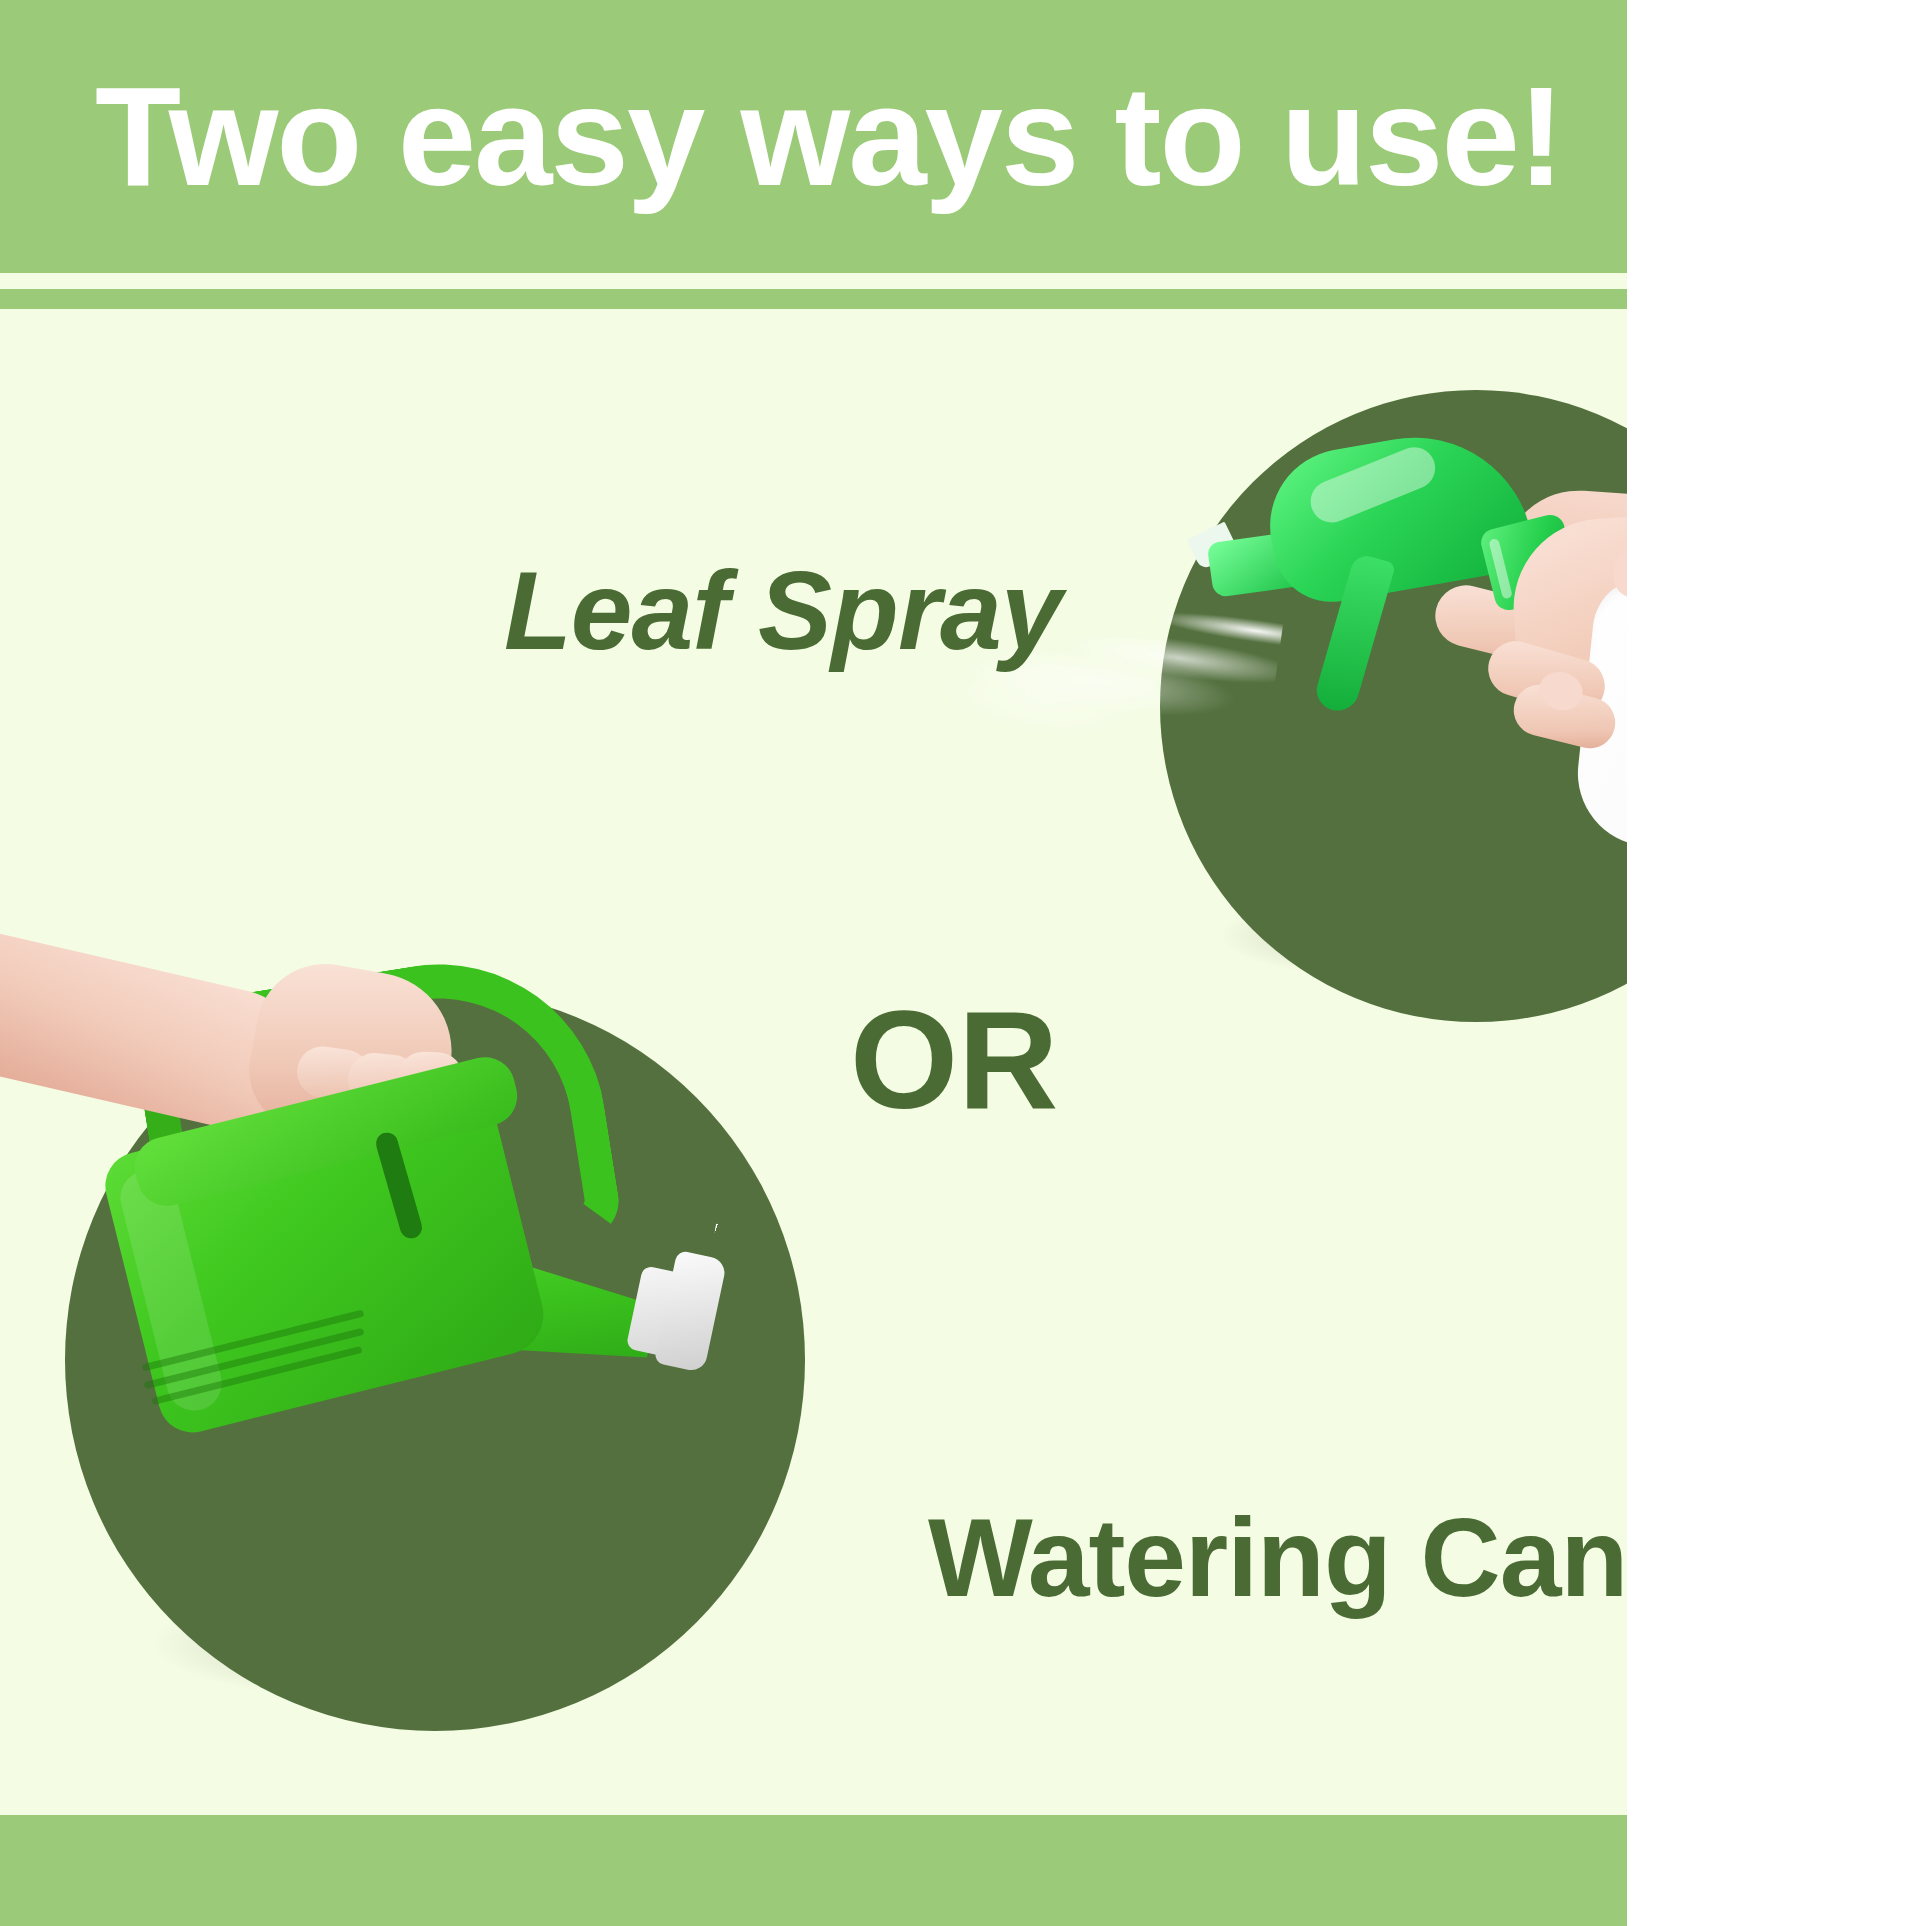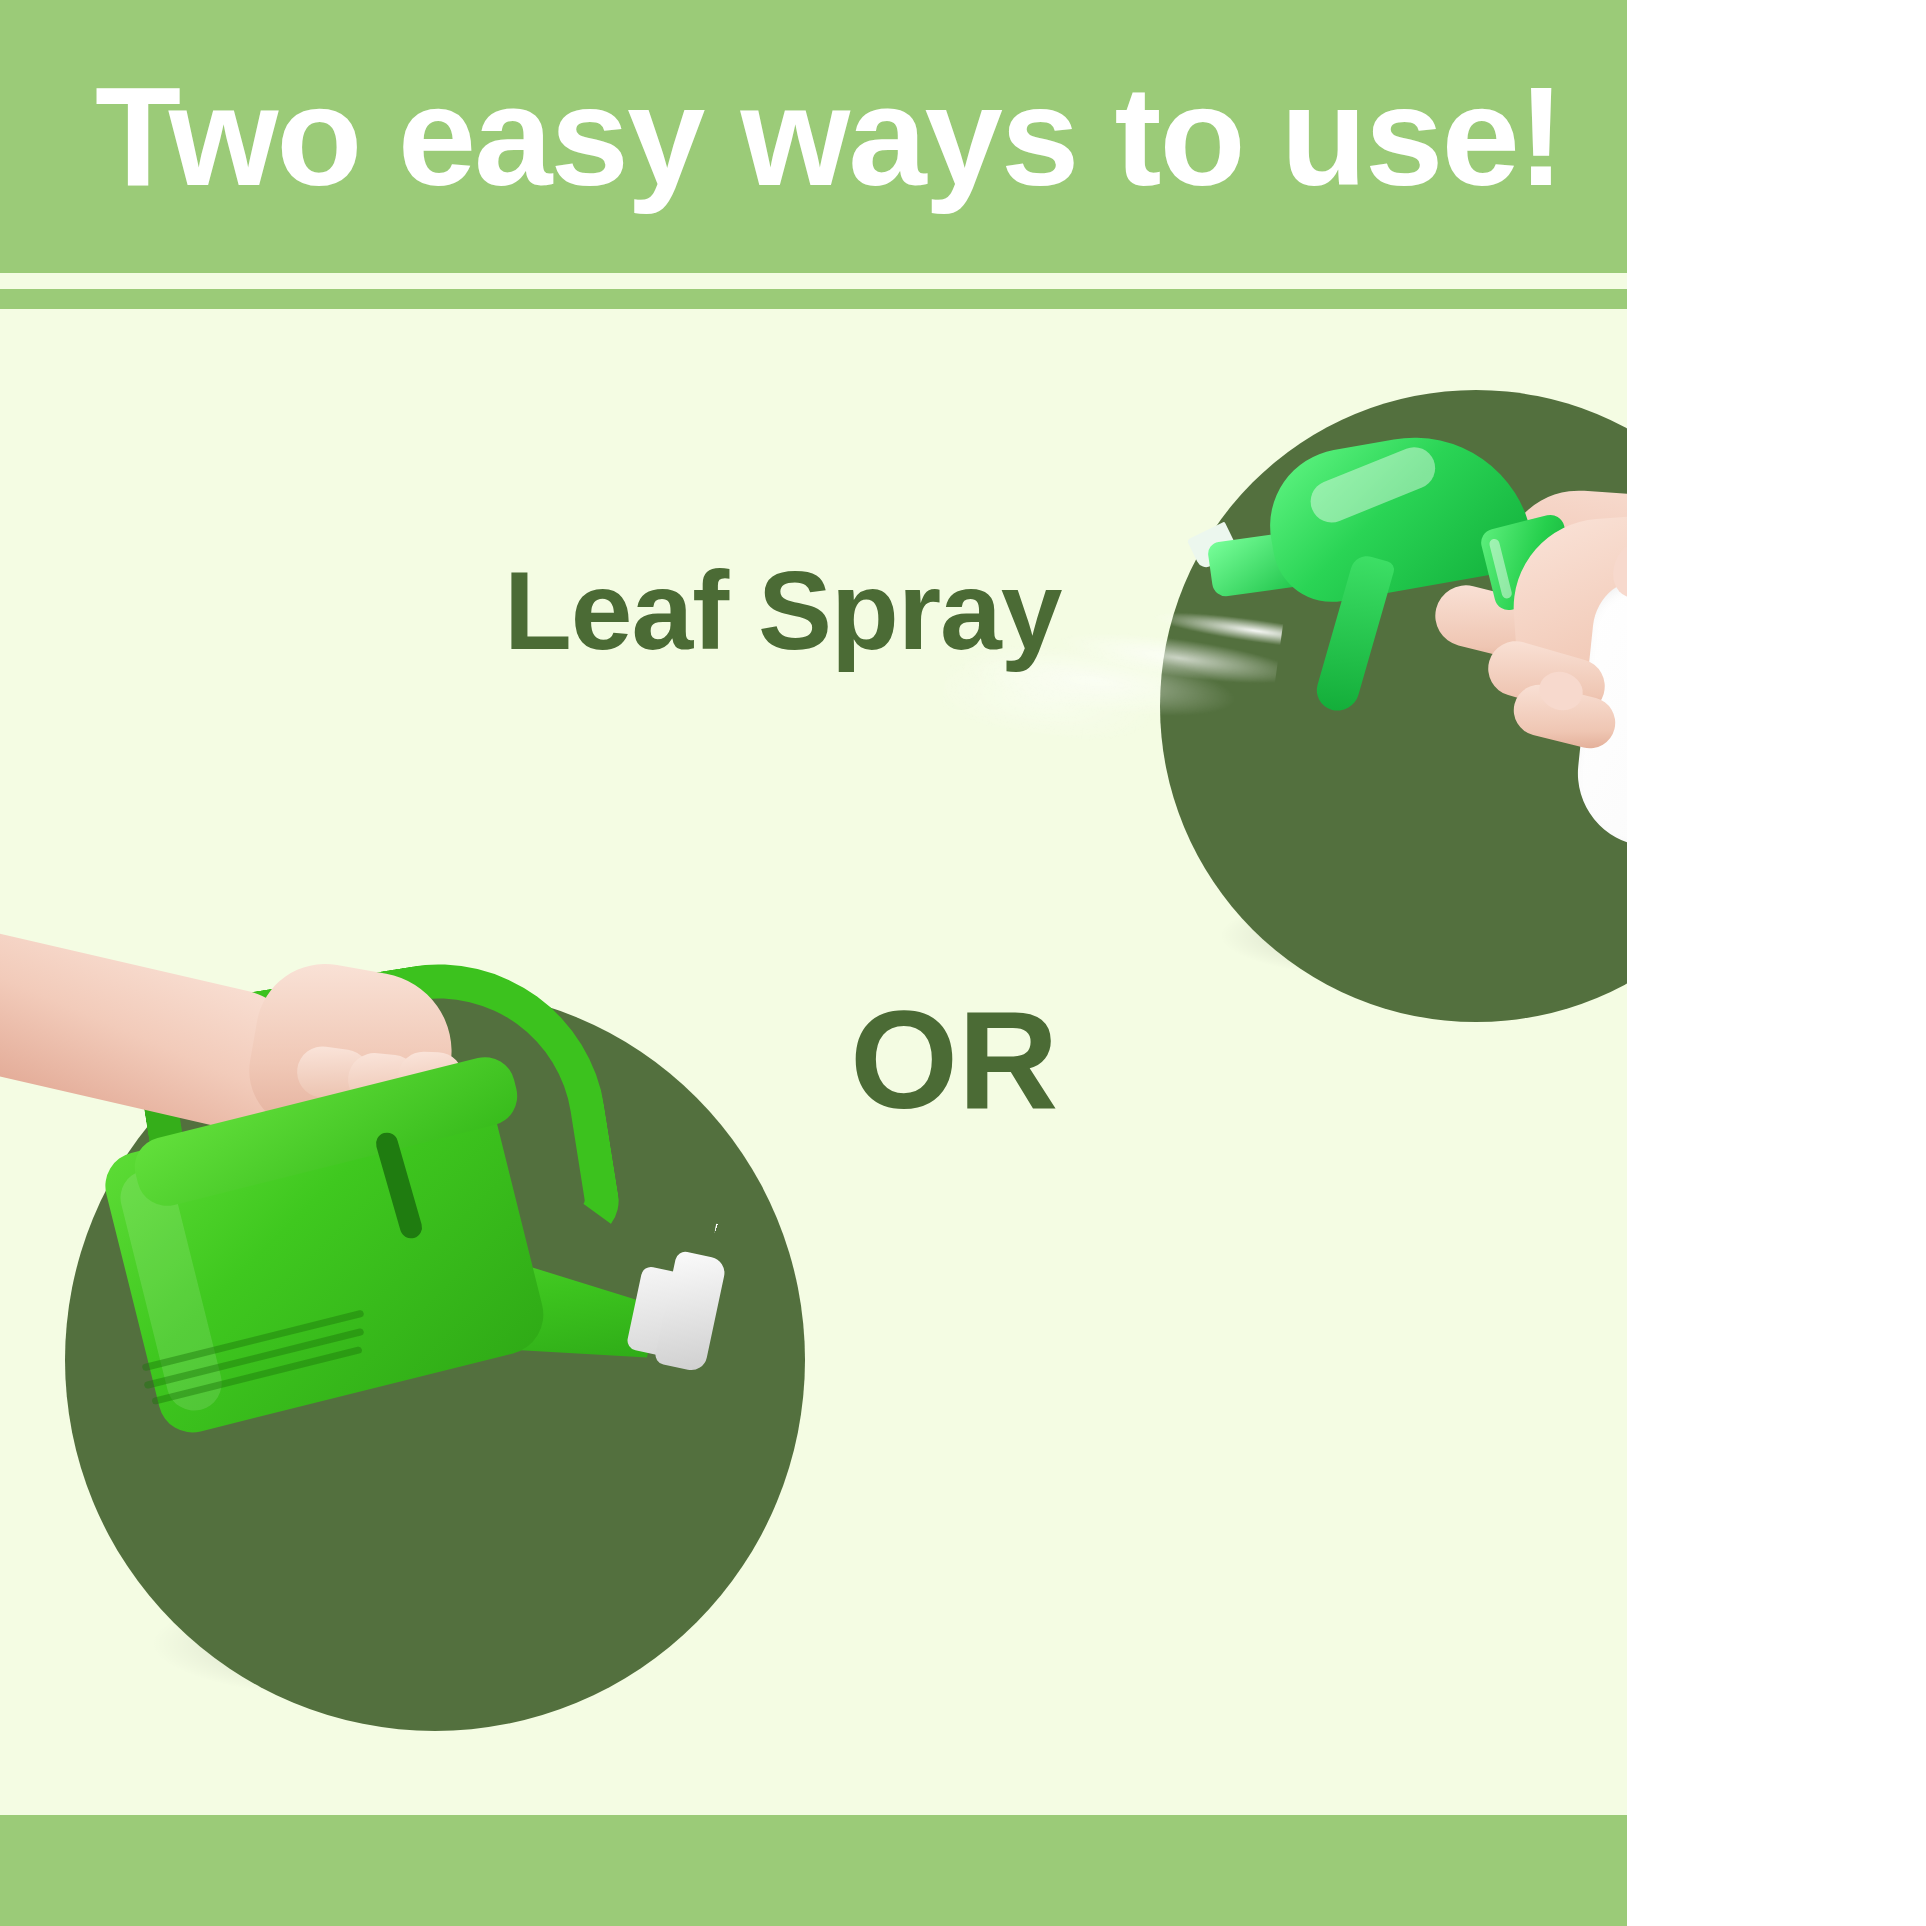--- a/index.html
+++ b/index.html
@@ -81,20 +81,21 @@
     font-weight: bold;
     font-family: "Liberation Sans", sans-serif;
     white-space: nowrap;
     line-height: 1;
     letter-spacing: -1px;
   }
   #label-leaf-spray {
     left: 504px;
     top: 556px;
     font-size: 111px;
+    font-style: italic;
   }
   #label-or {
     left: 850px;
     top: 990px;
     font-size: 139px;
     letter-spacing: 0px;
   }
   #label-watering-can {
     left: 928px;
     top: 1503px;
@@ -507,17 +508,18 @@
     <div class="can-rim"></div>
     <div class="can-slot"></div>
     <div class="can-ridge" id="ridge-a"></div>
     <div class="can-ridge" id="ridge-b"></div>
     <div class="can-ridge" id="ridge-c"></div>
     <div class="spout-collar"></div>
     <div class="rose-head"></div>
     <div class="water"></div>
   </div>
 
+  <div class="label" id="label-watering-can">Watering Can</div>
 
   <div class="footer-band"></div>
 
 </div>
 
 
 </body></html>

